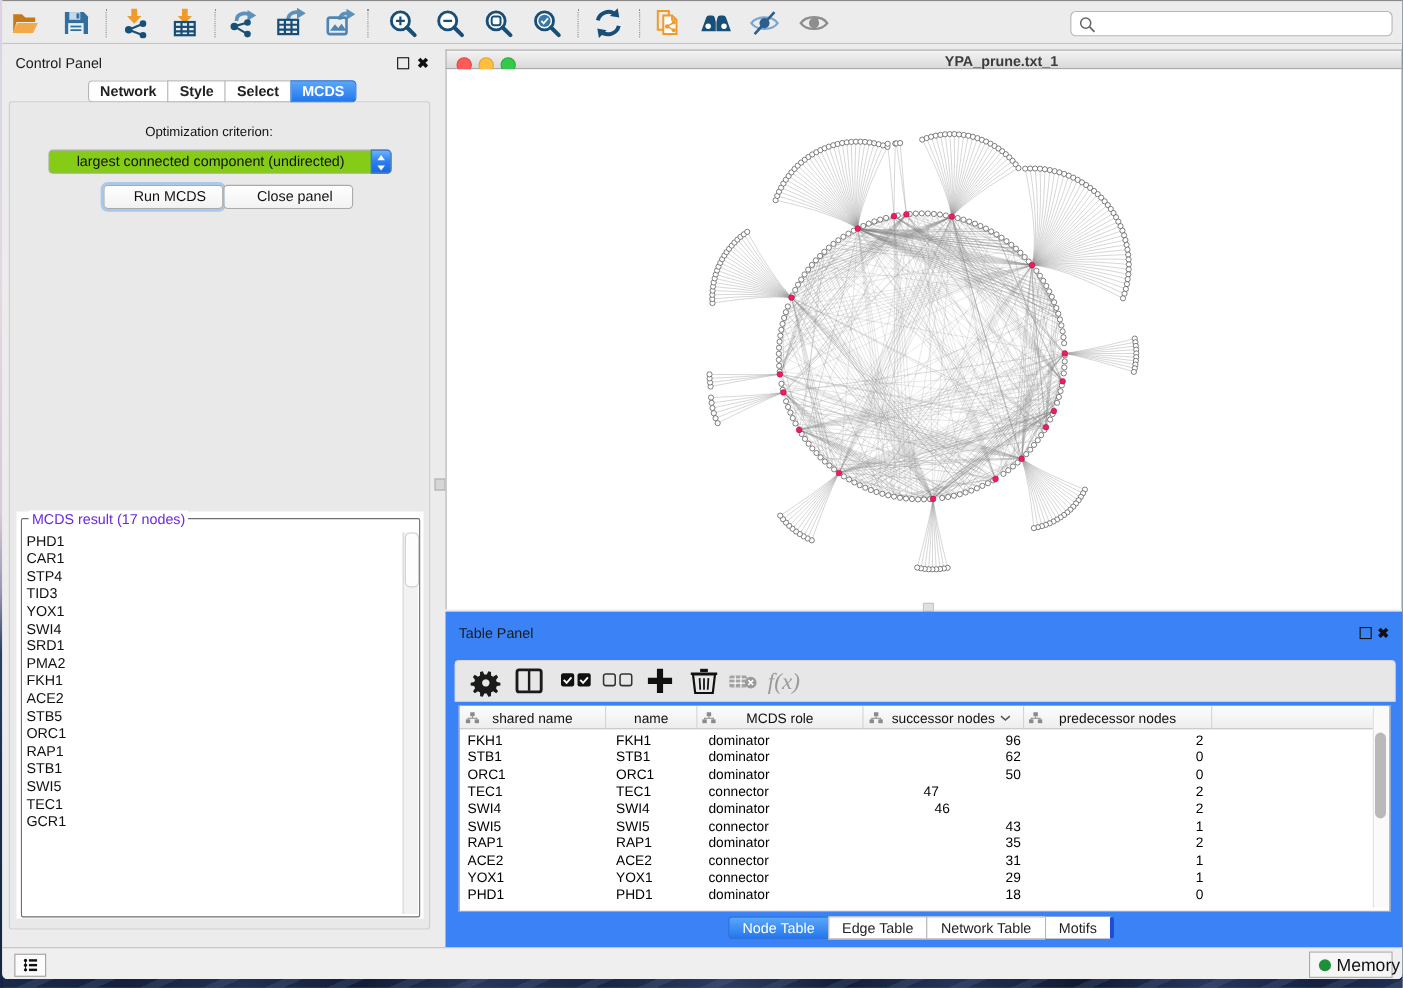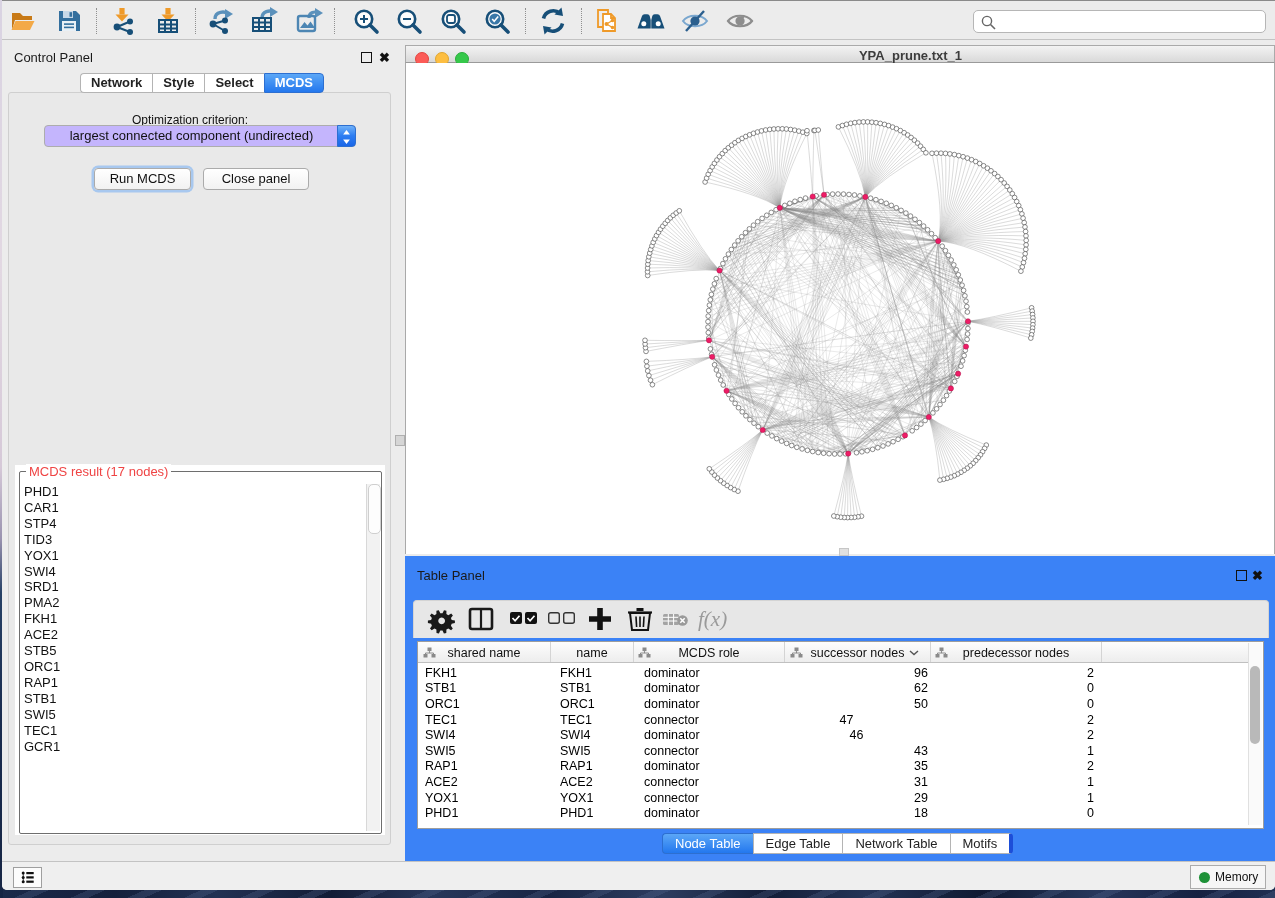--- a/index.html
+++ b/index.html
@@ -23,29 +23,29 @@
 #cp-title{position:absolute;left:12px;top:9px;font-size:13px;color:#1a1a1a;}
 #cp-float{position:absolute;left:359px;top:11px;width:9px;height:9px;border:1.5px solid #111;}
 #cp-close{position:absolute;left:377px;top:9px;font-size:13px;font-weight:bold;color:#111;}
 #cp-content{position:absolute;left:6px;top:51px;width:381px;height:751px;background:#e9e9e9;border:1px solid #cfcfcf;border-radius:3px;}
 #cp-tabs{position:absolute;left:78px;top:32px;height:20px;display:flex;z-index:5;}
 .cptab{height:18px;line-height:18px;padding:0 10px;font-size:13px;font-weight:bold;color:#222;background:#fff;border:1px solid #b4b4b4;border-right:none;text-align:center;}
 .cptab.first{border-radius:4px 0 0 4px;}
 .cptab.last{border-radius:0 4px 4px 0;border-right:1px solid #b4b4b4;}
 .cptab.sel{background:linear-gradient(#5ba7f7,#2377ee);color:#fff;border-color:#2d6fd0;}
 #optlabel{position:absolute;left:0;top:72px;width:376px;text-align:center;font-size:12px;color:#111;}
-#combo{position:absolute;left:42px;top:84px;width:310px;height:20px;background:#c4b5fd;border:1px solid #adadad;border-radius:4px;}
+#combo{position:absolute;left:42px;top:95px;width:310px;height:20px;background:#84cc16;border:1px solid #adadad;border-radius:4px;}
 #combo .txt{position:absolute;left:0;top:2px;width:293px;text-align:center;font-size:13px;color:#111;}
 #combo .step{position:absolute;right:-1px;top:-1px;width:17px;height:20px;border-radius:0 4px 4px 0;background:linear-gradient(#6fb1f9,#2d7ef2 48%,#1a66e8);border:1px solid #2d6fd0;}
-.btn{position:absolute;height:20px;background:linear-gradient(#ffffff,#f2f2f2);border:1px solid #ababab;border-radius:4px;font-size:13px;color:#111;text-align:center;line-height:19px;}
+.btn{position:absolute;height:20px;background:linear-gradient(#ffffff,#f2f2f2);border:1px solid #ababab;border-radius:4px;font-size:13px;color:#111;text-align:center;line-height:19px;padding-left:12px;}
 #runbtn{left:92px;top:127px;width:95px;box-shadow:0 0 0 2.5px #a8c8ef;}
 #closebtn{left:201px;top:127px;width:104px;}
 #fieldbox{position:absolute;left:13px;top:424px;width:370px;height:370px;background:#fff;}
 #fieldset{position:absolute;left:4px;top:6px;width:361px;height:361px;border:1px solid #6e6e6e;border-radius:2px;}
-#legend{position:absolute;left:6px;top:-8px;background:#fff;padding:0 3px;font-size:13px;color:#ef4444;}
+#legend{position:absolute;left:6px;top:-8px;background:#fff;padding:0 3px;font-size:13px;color:#6d28d9;}
 #mlist{position:absolute;left:1px;top:12px;width:343px;font-size:13px;color:#111;line-height:15.9px;padding-left:3px;}
 #mscroll{position:absolute;right:1px;top:12px;width:13px;height:347px;background:#f2f2f2;border-left:1px solid #d8d8d8;}
 #mthumb{position:absolute;left:1px;top:0px;width:11px;height:48px;background:#fdfdfd;border:1px solid #cfcfcf;border-radius:5px;}
 #cp-split{position:absolute;left:393px;top:435px;width:8px;height:9px;background:#d6d6d6;border:1px solid #b0b0b0;}
 
 #netwin{position:absolute;left:403px;top:45px;width:766px;height:510px;}
 #nettitle{position:absolute;left:0;top:0;width:870px;height:18px;
   background:linear-gradient(#f3f3f3,#d9d9d9);border:1px solid #aaaaaa;border-bottom:1px solid #9a9a9a;box-sizing:border-box;}
 #nettitle .t{position:absolute;left:139px;top:2px;width:731px;text-align:center;font-size:13px;font-weight:bold;color:#3c3c3c;}
 .tl{position:absolute;top:5.5px;width:12px;height:12px;border-radius:50%;}
@@ -66,21 +66,21 @@
 #tscroll{position:absolute;right:1px;top:1px;width:13px;height:182px;background:#fafafa;border-left:1px solid #e0e0e0;}
 #tthumb{position:absolute;left:1px;top:23px;width:10px;height:78px;background:#b9b9b9;border-radius:5px;}
 #tp-tabs{position:absolute;left:257px;top:277px;height:21px;display:flex;}
 .tptab{height:19px;line-height:19px;padding:0 12px;font-size:13px;color:#222;background:#fff;border:1px solid #b4b4b4;border-right:none;text-align:center;}
 .tptab.first{border-radius:4px 0 0 4px;}
 .tptab.last{border-radius:0 4px 4px 0;border-right:4px solid #1d4ed8;}
 .tptab.sel{background:linear-gradient(#5ba7f7,#2377ee);color:#fff;border-color:#2d6fd0;}
 
 #statusbar{position:absolute;left:0;top:861px;width:1273px;height:28px;background:#efefef;border-top:1px solid #c3c3c3;}
 #sb-btn{position:absolute;left:11px;top:5px;width:27px;height:19px;background:#fcfcfc;border:1px solid #9f9f9f;}
-#membtn{position:absolute;left:1188px;top:3px;width:74px;height:22px;background:#f6f6f6;border:1px solid #ababab;font-size:12px;color:#111;}
+#membtn{position:absolute;left:1188px;top:3px;width:74px;height:22px;background:#f6f6f6;border:1px solid #ababab;font-size:16px;color:#111;}
 #membtn .dot{position:absolute;left:8px;top:5.5px;width:11px;height:11px;border-radius:50%;background:#1e9138;}
 #membtn .t{position:absolute;left:24px;top:4px;}
 </style>
 </head>
 <body>
 <div id="wall"></div>
 <div id="wall-left"></div>
 <div id="app">
 <div id="toolbar">
   <div class="ticon" style="left:7px"><svg width="28" height="28" viewBox="0 0 28 28">

